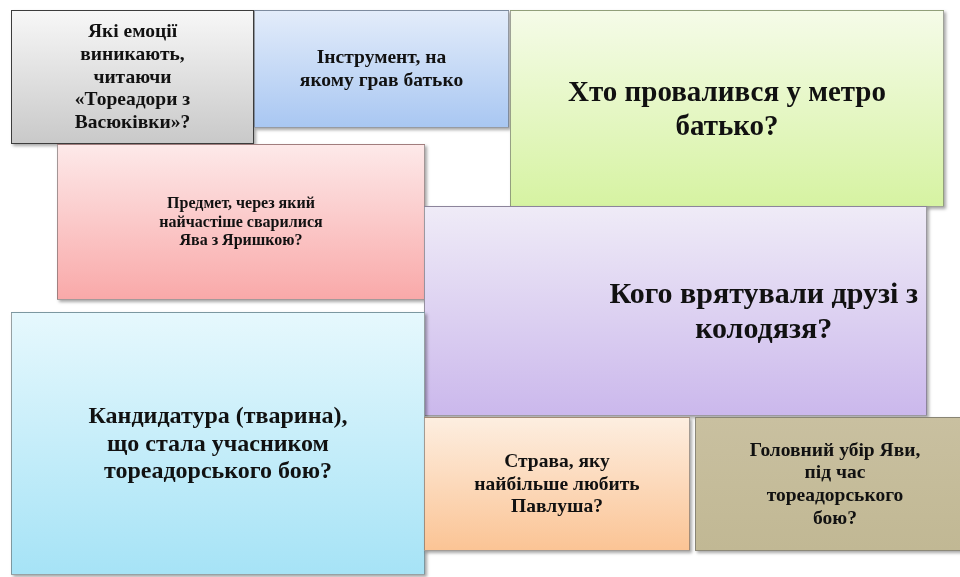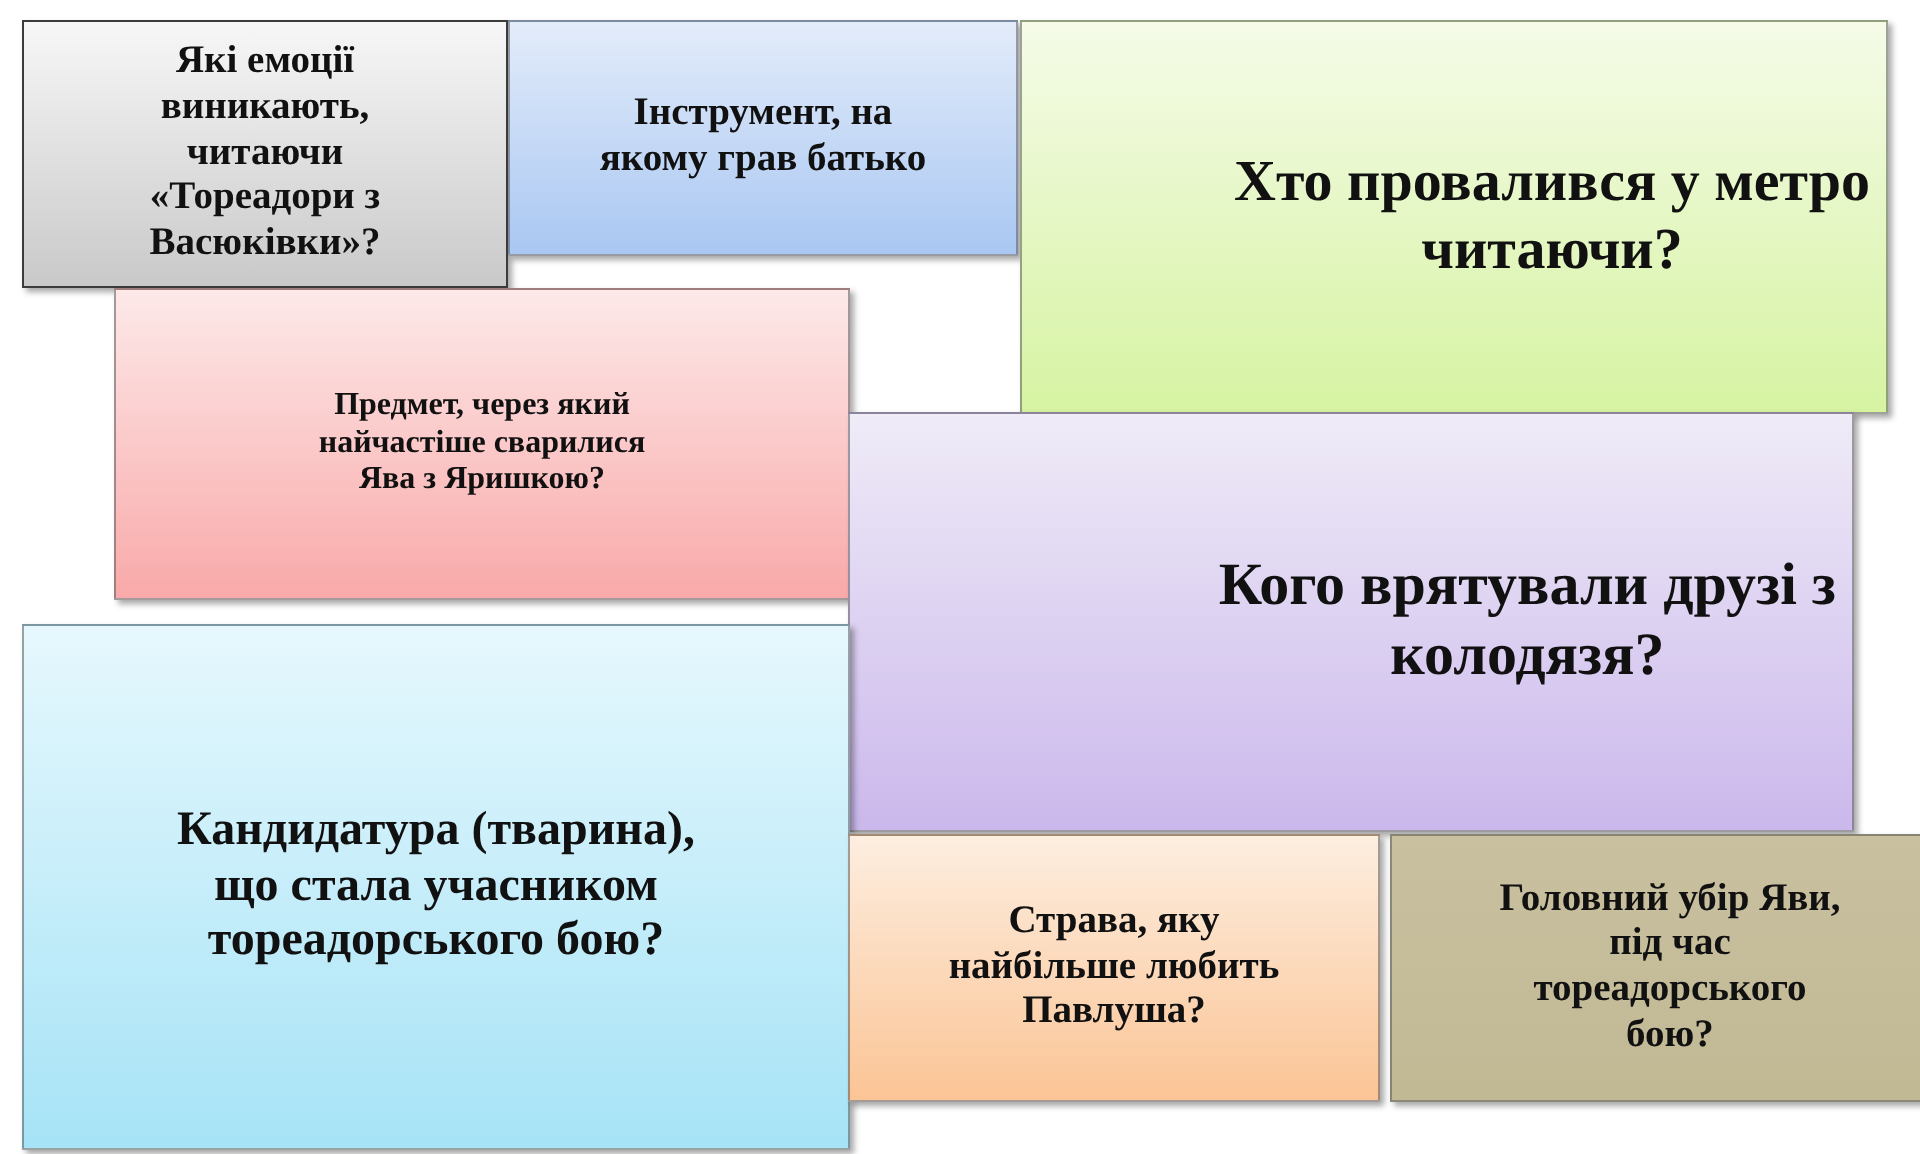--- a/index.html
+++ b/index.html
@@ -27,21 +27,21 @@
       box-shadow: 2px 2px 3px rgba(0, 0, 0, 0.35);
       cursor: pointer;
       padding: 4px 8px;
     }
     .card span {
       display: block;
       line-height: 1.16;
     }
     .gray   { left: 11px;  top: 10px;  width: 243px; height: 134px; font-size: 19.5px; border-color: #3c3c3c; border-width: 1.5px; }
     .blue   { left: 254px; top: 10px;  width: 255px; height: 118px; font-size: 19.5px; }
-    .green  { left: 510px; top: 10px;  width: 434px; height: 197px; font-size: 29px; justify-content: flex-end; }
+    .green  { left: 510px; top: 10px;  width: 434px; height: 197px; font-size: 29px; }
     .pink   { left: 57px;  top: 144px; width: 368px; height: 156px; font-size: 16px; }
     .purple { left: 424px; top: 206px; width: 503px; height: 210px; font-size: 30px; }
     .cyan   { left: 11px;  top: 312px; width: 414px; height: 263px; font-size: 24px; }
     .orange { left: 424px; top: 417px; width: 266px; height: 134px; font-size: 19.5px; }
     .khaki  { left: 695px; top: 417px; width: 280px; height: 134px; font-size: 19.5px; }
   </style>
 </head>
 <body>
 
 <div class="card gray" style="background: linear-gradient(rgb(247, 247, 247), rgb(201, 201, 201));">
@@ -57,21 +57,21 @@
 <div class="card blue" style="background: linear-gradient(rgb(227, 236, 250), rgb(169, 199, 242));">
   <div class="lines">
     <span>Інструмент, на</span>
     <span>якому грав батько</span>
   </div>
 </div>
 
 <div class="card green" style="background: linear-gradient(rgb(245, 251, 232), rgb(214, 243, 162));">
   <div class="lines">
     <span>Хто провалився у метро</span>
-    <span>читаючи?</span>
+    <span>батько?</span>
   </div>
 </div>
 
 <div class="card pink" style="background: linear-gradient(rgb(253, 233, 233), rgb(249, 169, 169));">
   <div class="lines">
     <span>Предмет, через який</span>
     <span>найчастіше сварилися</span>
     <span>Ява з Яришкою?</span>
   </div>
 </div>

